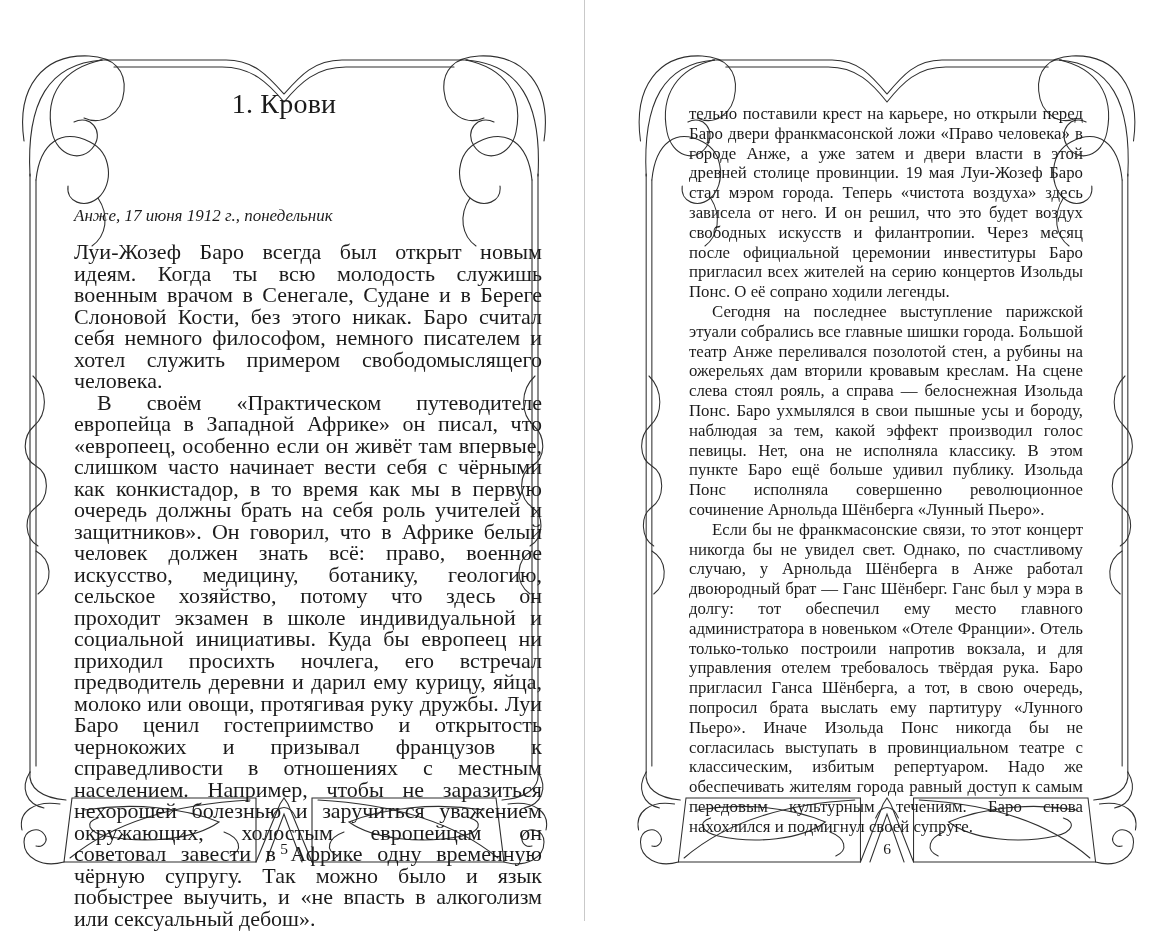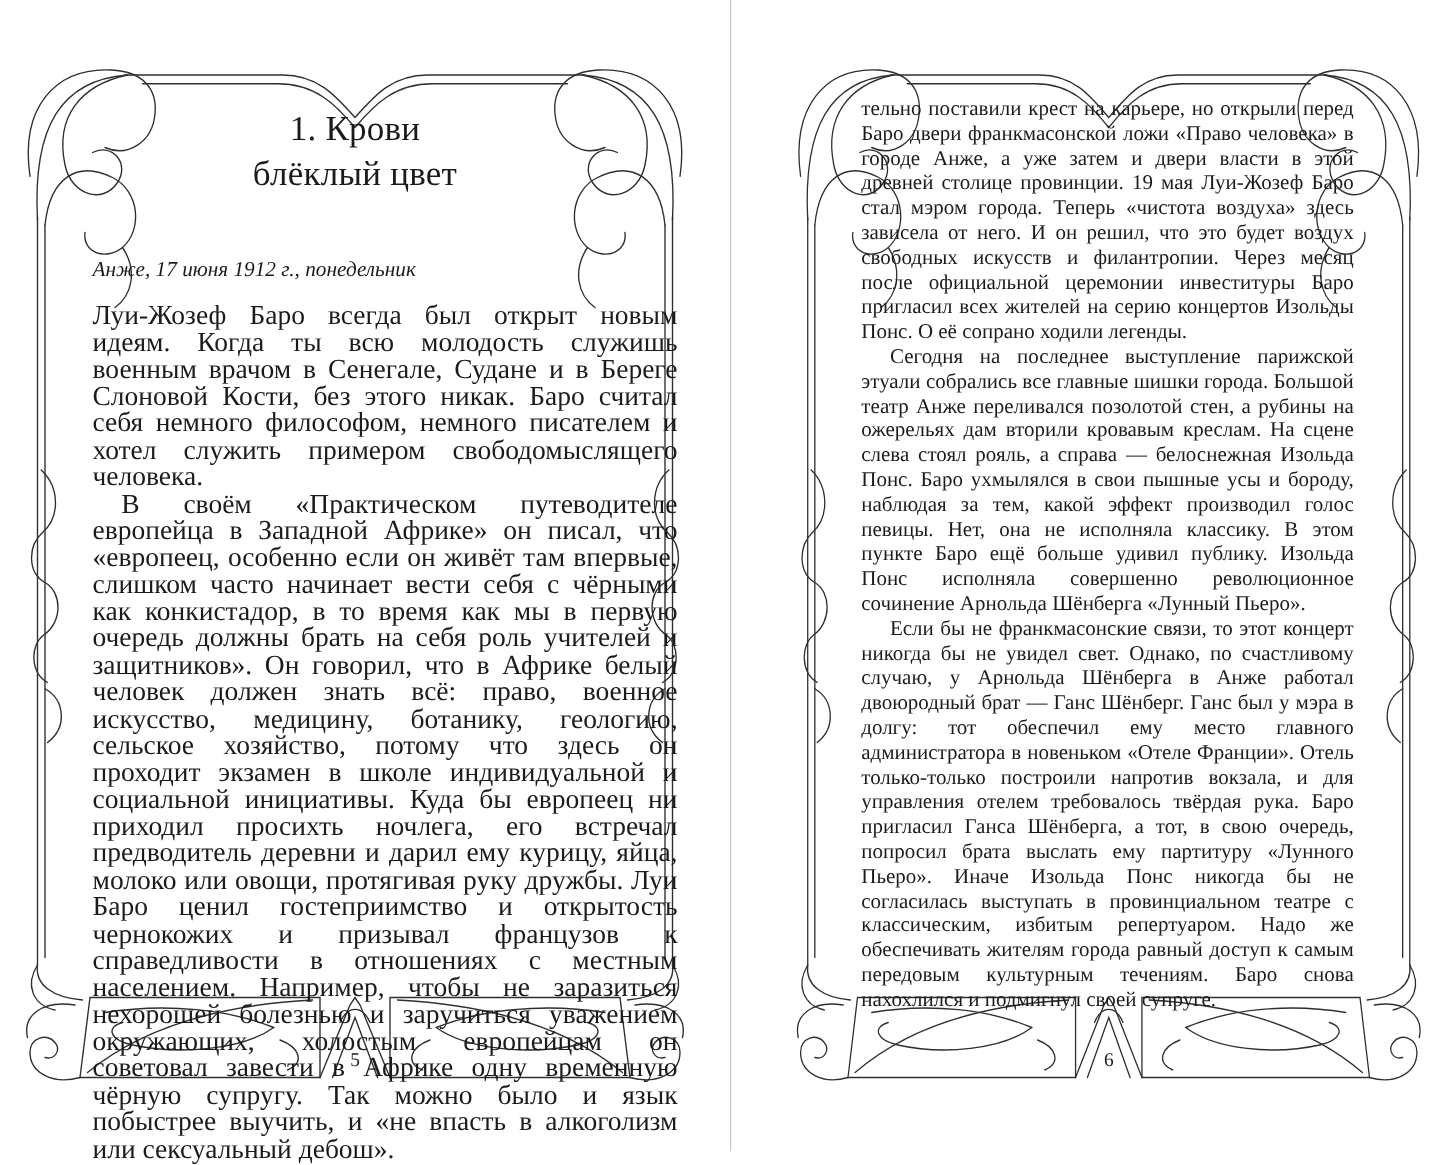--- a/index.html
+++ b/index.html
@@ -41,21 +41,21 @@
     text-align: left;
     font-style: italic;
     font-size: 17px;
   }
   .body-text { position: absolute; text-align: justify; }
   .page-left .body-text {
     left: 74px; top: 241px; width: 468px;
     font-size: 22px; line-height: 21.5px;
   }
   .page-right .body-text {
-    left: 104px; top: 77px; width: 394px;
+    left: 104px; top: 104px; width: 394px;
     font-size: 16.8px; line-height: 19.8px;
   }
   .body-text p { margin: 0; padding: 0; }
   .body-text p.indent { text-indent: 23px; }
 
   .page-number {
     position: absolute;
     top: 840px;
     width: 44px;
     text-align: center;
@@ -109,21 +109,20 @@
 </svg>
 
 <div class="stage">
 
   <div class="page page-left">
     <svg class="frame" viewBox="0 0 540 822">
       <use href="#af"></use>
     </svg>
     <div class="chapter-title">
       <div>1. Крови</div>
-      <div>блёклый цвет</div>
     </div>
     <div class="dateline">Анже, 17 июня 1912 г., понедельник</div>
     <div class="body-text">
       <p>Луи-Жозеф Баро всегда был открыт новым идеям. Когда ты всю молодость служишь военным врачом в Сенегале, Судане и в Береге Слоновой Кости, без этого никак. Баро считал себя немного философом, немного писателем и хотел служить примером свободомыслящего человека.</p>
       <p class="indent">В своём «Практическом путеводителе европейца в Западной Африке» он писал, что «европеец, особенно если он живёт там впервые, слишком часто начинает вести себя с чёрными как конкистадор, в то время как мы в первую очередь должны брать на себя роль учителей и защитников». Он говорил, что в Африке белый человек должен знать всё: право, военное искусство, медицину, ботанику, геологию, сельское хозяйство, потому что здесь он проходит экзамен в школе индивидуальной и социальной инициативы. Куда бы европеец ни приходил просихть ночлега, его встречал предводитель деревни и дарил ему курицу, яйца, молоко или овощи, протягивая руку дружбы. Луи Баро ценил гостеприимство и открытость чернокожих и призывал французов к справедливости в отношениях с местным населением. Например, чтобы не заразиться нехорошей болезнью и заручиться уважением окружающих, холостым европейцам он советовал завести в Африке одну временную чёрную супругу. Так можно было и язык побыстрее выучить, и «не впасть в алкоголизм или сексуальный дебош».</p>
       <p class="indent">Его книги и призывы к отношениях лучших человеческих качеств во французских колонизаторах оконча-</p>
     </div>
     <div class="page-number">5</div>
   </div>
 

